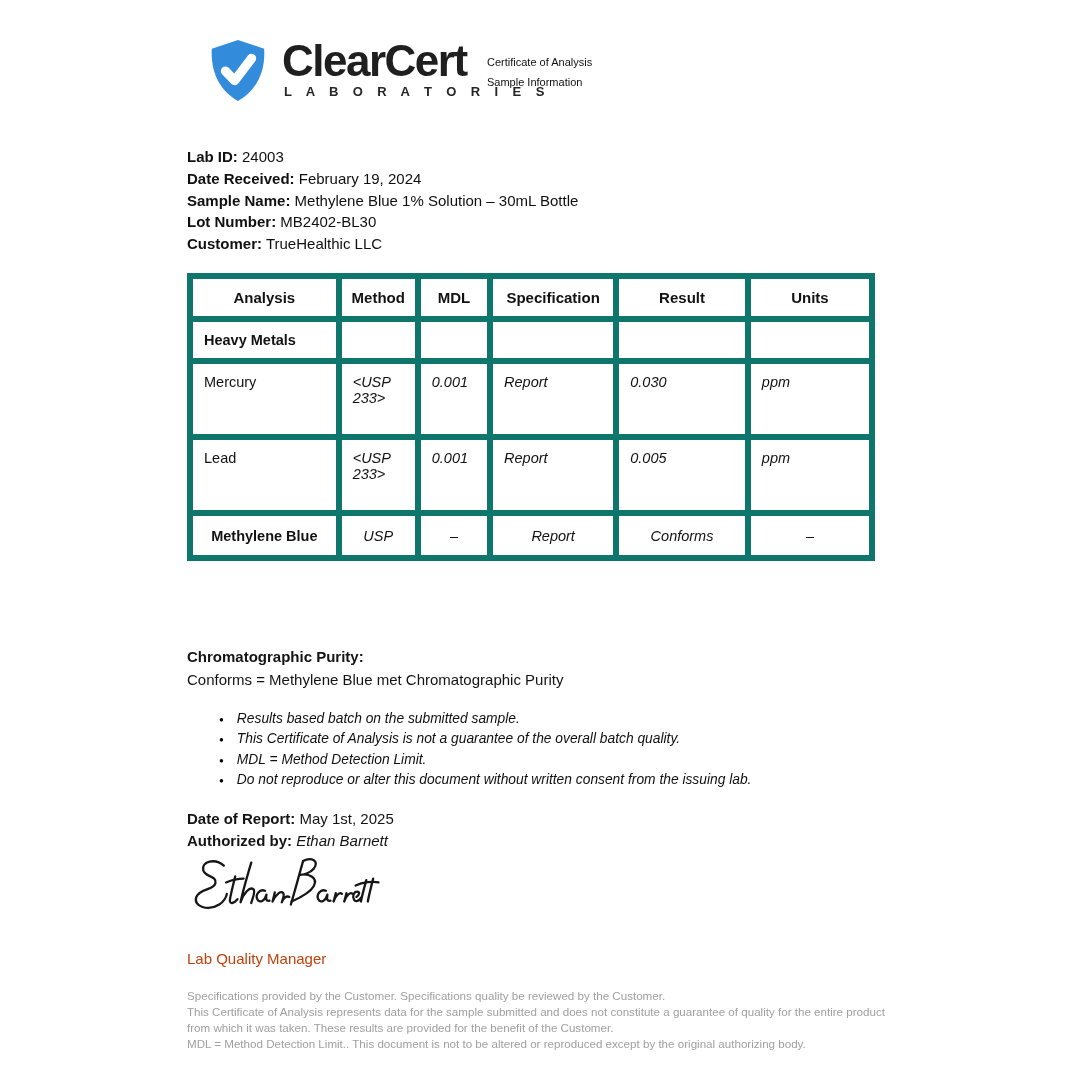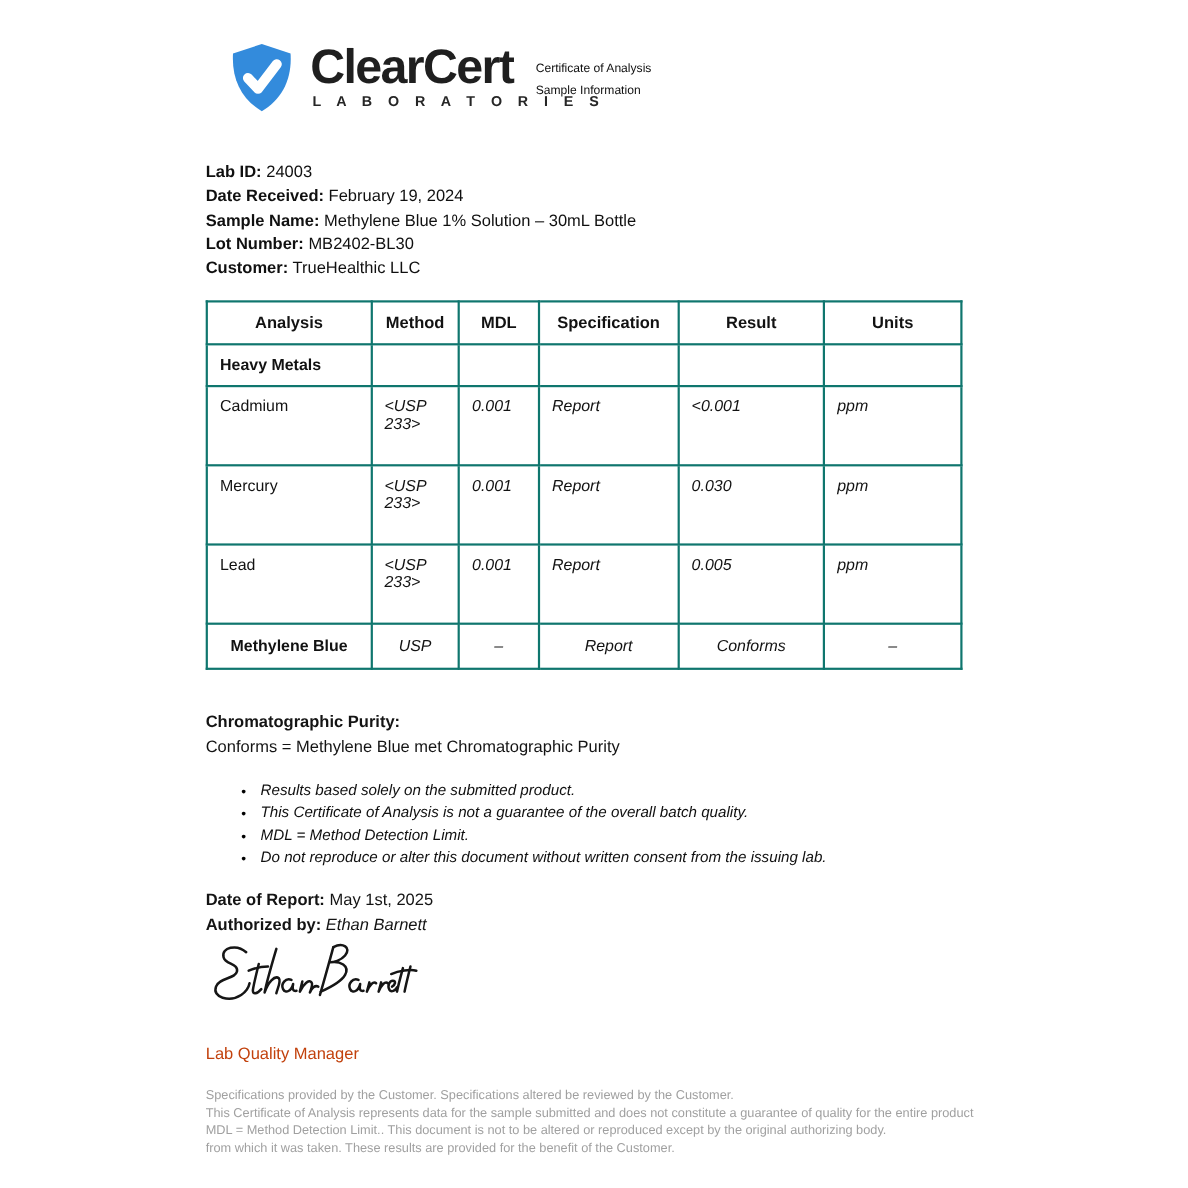--- a/index.html
+++ b/index.html
@@ -19,21 +19,21 @@
 
   
   .sample-info{position:absolute;left:187px;top:146px;font-size:15px;line-height:21.8px;color:#101010;}
   .sample-info b{font-weight:700;}
 
   
   .coa-table{
     position:absolute;left:187px;top:273px;width:688px;
     border-collapse:collapse;font-size:14.5px;color:#121212;table-layout:fixed;
   }
-  .coa-table th,.coa-table td{border:2px solid #0f766e;padding:0 11px;}
+  .coa-table th,.coa-table td{border:6px solid #0f766e;padding:0 11px;}
   .coa-table{border:1.5px solid #3c3c3c;}
   .coa-table th{height:37px;font-size:15px;font-weight:700;text-align:center;vertical-align:middle;padding:0 4px;}
   tr.r-section td{height:36px;vertical-align:middle;}
   tr.r-tall td{height:60px;vertical-align:top;padding-top:10px;}
   tr.r-last td{height:39px;vertical-align:middle;text-align:center;}
   td.bold-name{font-weight:700;}
   .it{font-style:italic;}
 
   
   .purity-title{position:absolute;left:187px;top:648px;font-size:15px;font-weight:700;}
@@ -106,28 +106,20 @@
     </tr>
     <tr class="r-section">
       <td class="bold-name">Heavy Metals</td>
       <td class="it"></td>
       <td class="it"></td>
       <td class="it"></td>
       <td class="it"></td>
       <td class="it"></td>
     </tr>
     <tr class="r-tall">
-      <td>Cadmium</td>
-      <td class="it">&lt;USP 233&gt;</td>
-      <td class="it">0.001</td>
-      <td class="it">Report</td>
-      <td class="it">&lt;0.001</td>
-      <td class="it">ppm</td>
-    </tr>
-    <tr class="r-tall">
       <td>Mercury</td>
       <td class="it">&lt;USP 233&gt;</td>
       <td class="it">0.001</td>
       <td class="it">Report</td>
       <td class="it">0.030</td>
       <td class="it">ppm</td>
     </tr>
     <tr class="r-tall">
       <td>Lead</td>
       <td class="it">&lt;USP 233&gt;</td>
@@ -146,21 +138,21 @@
     </tr>
   </tbody>
     </table>
 
   <div class="purity-title">Chromatographic Purity:</div>
   <div class="purity-text">Conforms = Methylene Blue met Chromatographic Purity</div>
 
   <ul class="notes">
     <li>
         <span class="bullet">●</span>
-        <span>Results based solely on the submitted product.</span>
+        <span>Results based batch on the submitted sample.</span>
       </li>
     <li>
         <span class="bullet">●</span>
         <span>This Certificate of Analysis is not a guarantee of the overall batch quality.</span>
       </li>
     <li>
         <span class="bullet">●</span>
         <span>MDL = Method Detection Limit.</span>
       </li>
     <li>
@@ -188,19 +180,19 @@
     <path d="M208 50 C207 54 206 58 205 61 M205 61 C208 53 213 48 216 51"></path>
     <path d="M221 55 C225 53 226 48 222 48 C218 48 215 54 218 59 C220 62 225 60 227 56"></path>
     <path d="M234 33 C231 44 228 55 227 61"></path>
     <path d="M243 31 C240 43 237 55 236 61"></path>
     <path d="M220 40 C229 36 243 34 250 36"></path>
   </svg>
 
   <div class="sig-title">Lab Quality Manager</div>
 
   <div class="footer">
-    <div>Specifications provided by the Customer. Specifications altered be reviewed by the Customer.</div>
+    <div>Specifications provided by the Customer. Specifications quality be reviewed by the Customer.</div>
     <div>This Certificate of Analysis represents data for the sample submitted and does not constitute a guarantee of quality for the entire product</div>
+    <div>from which it was taken. These results are provided for the benefit of the Customer.</div>
     <div>MDL = Method Detection Limit.. This document is not to be altered or reproduced except by the original authorizing body.</div>
-    <div>from which it was taken. These results are provided for the benefit of the Customer.</div>
   </div>
 
 </div>
 
 </body></html>

